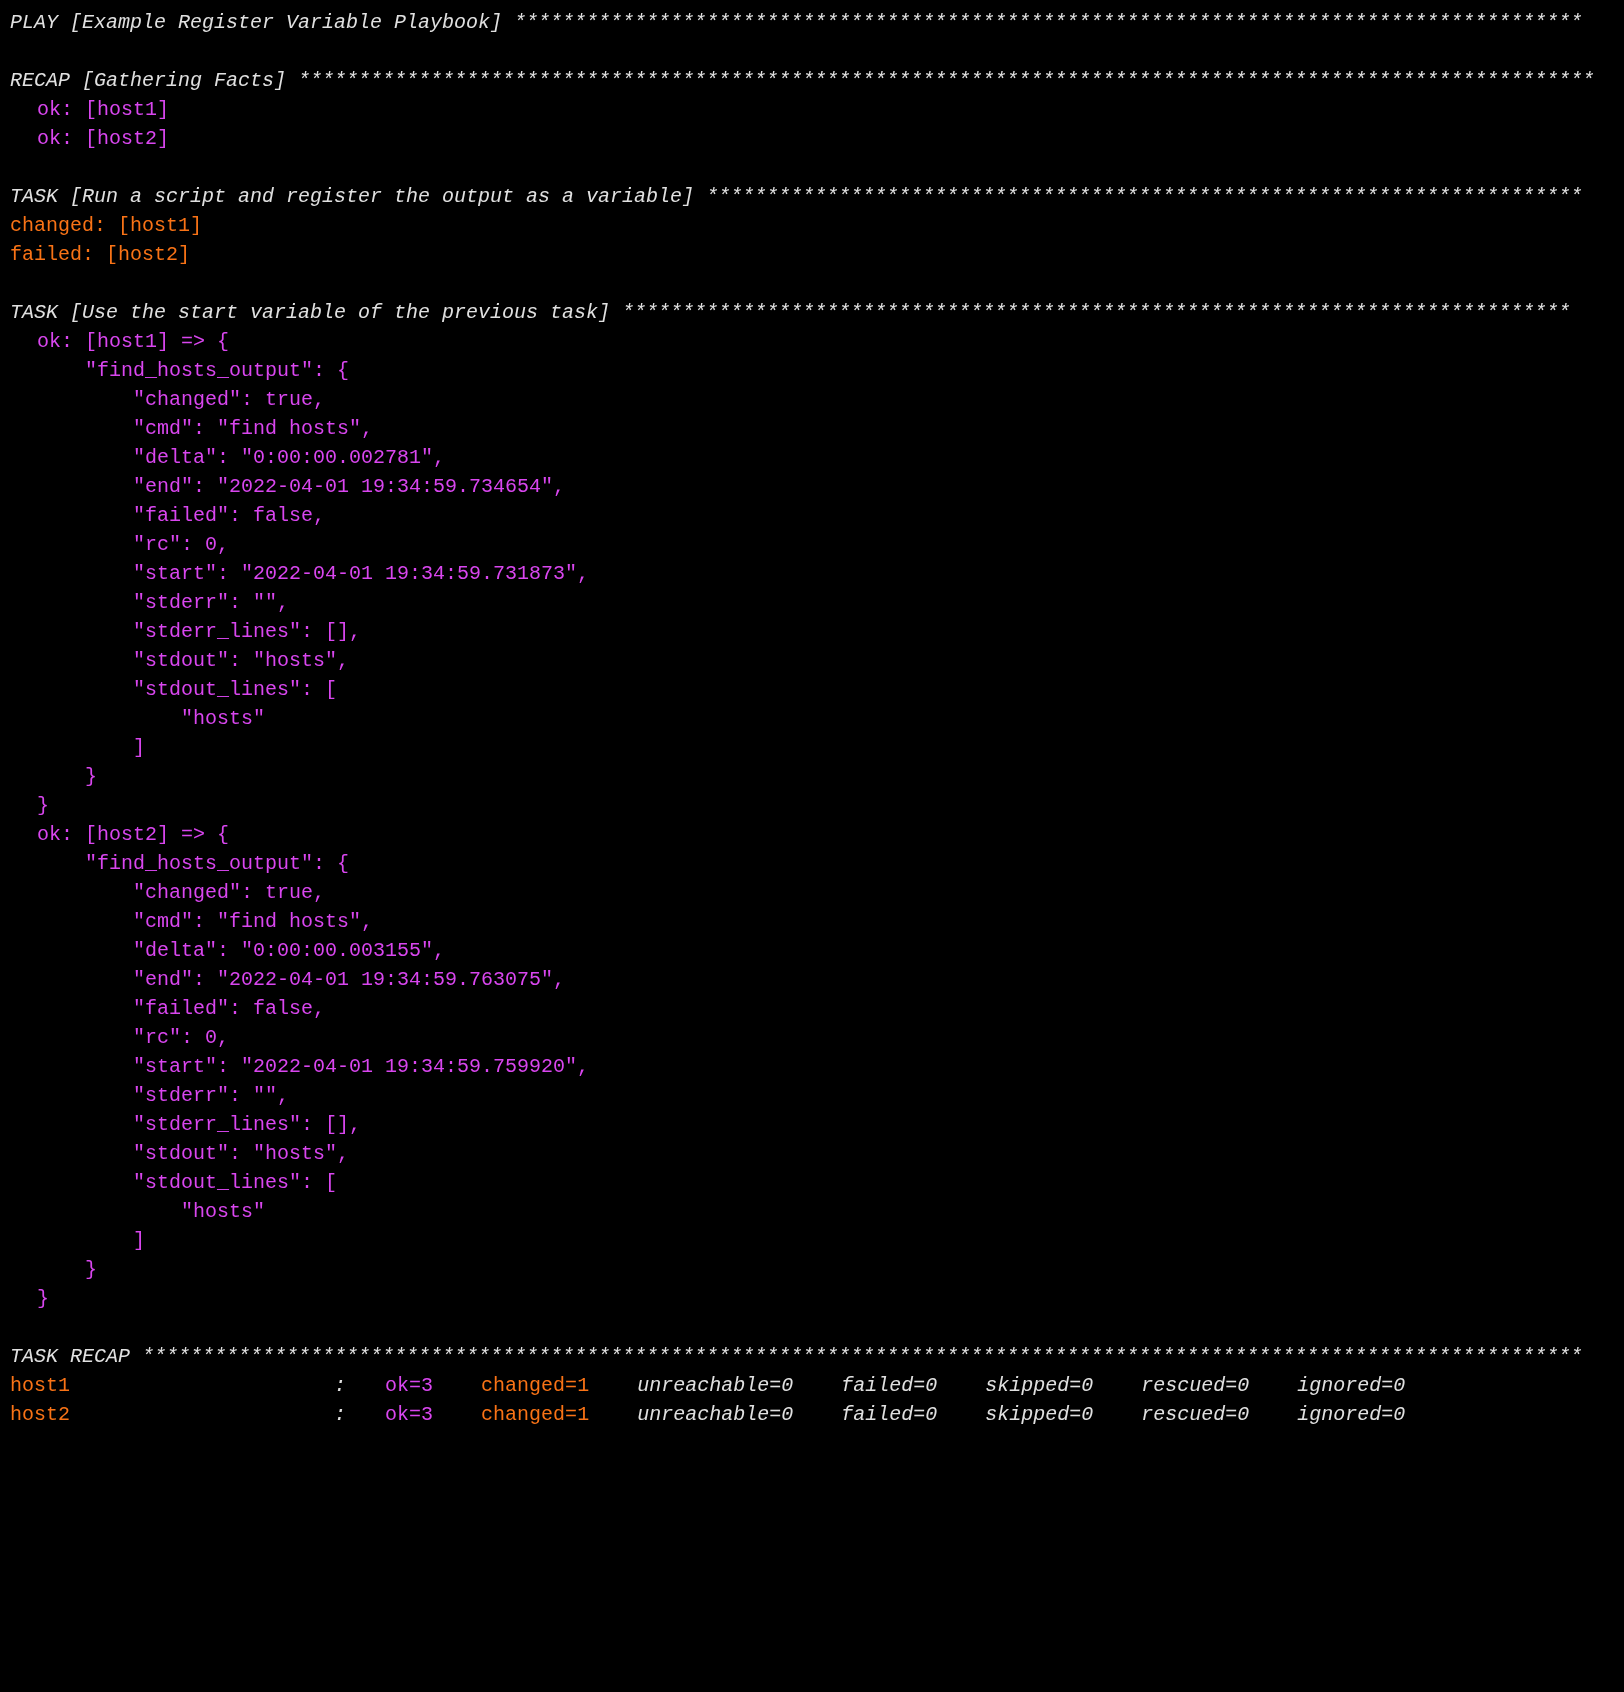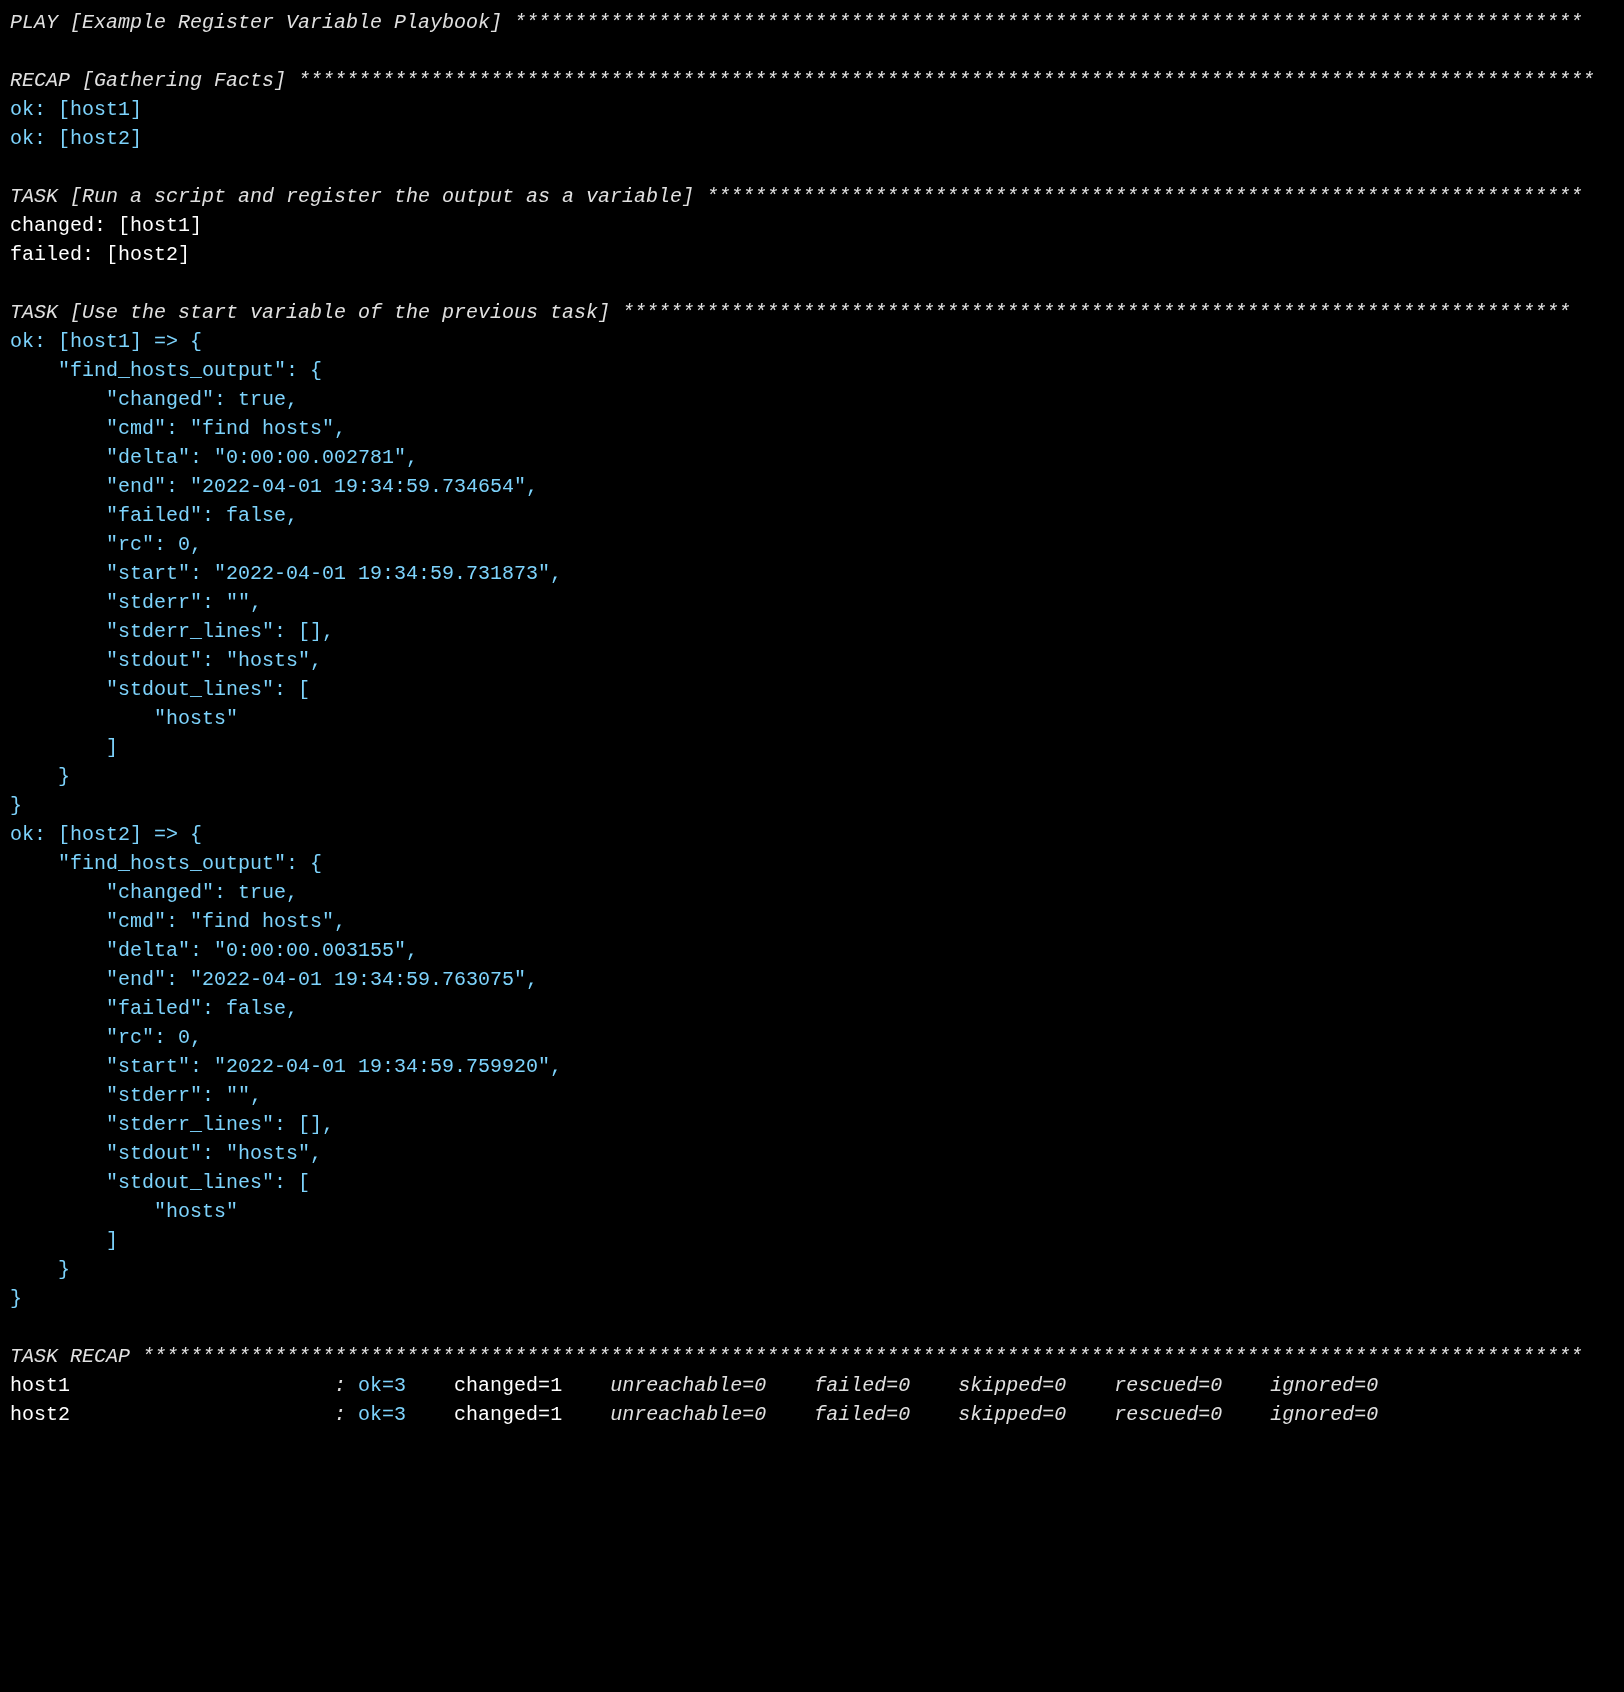--- a/index.html
+++ b/index.html
@@ -12,22 +12,22 @@
     line-height: 1.45;
   }
   .terminal {
     white-space: pre;
     padding: 8px 10px;
     overflow: hidden;
     width: 1624px;
     box-sizing: border-box;
   }
   .white  { color: #e0e0e0; font-style: italic; }
-  .green  { color: #7dd3fc; }
-  .yellow { color: #ffffff; }
+  .green  { color: #d946ef; margin-left: 27px; }
+  .yellow { color: #f97316; }
 </style>
 </head>
 <body>
 
 <div id="root" class="terminal"><span class="white">PLAY [Example Register Variable Playbook] </span><span class="white">*****************************************************************************************</span>
 
 <span class="white">RECAP [Gathering Facts] </span><span class="white">************************************************************************************************************</span>
 <span class="green">ok: [host1]</span>
 <span class="green">ok: [host2]</span>
 

